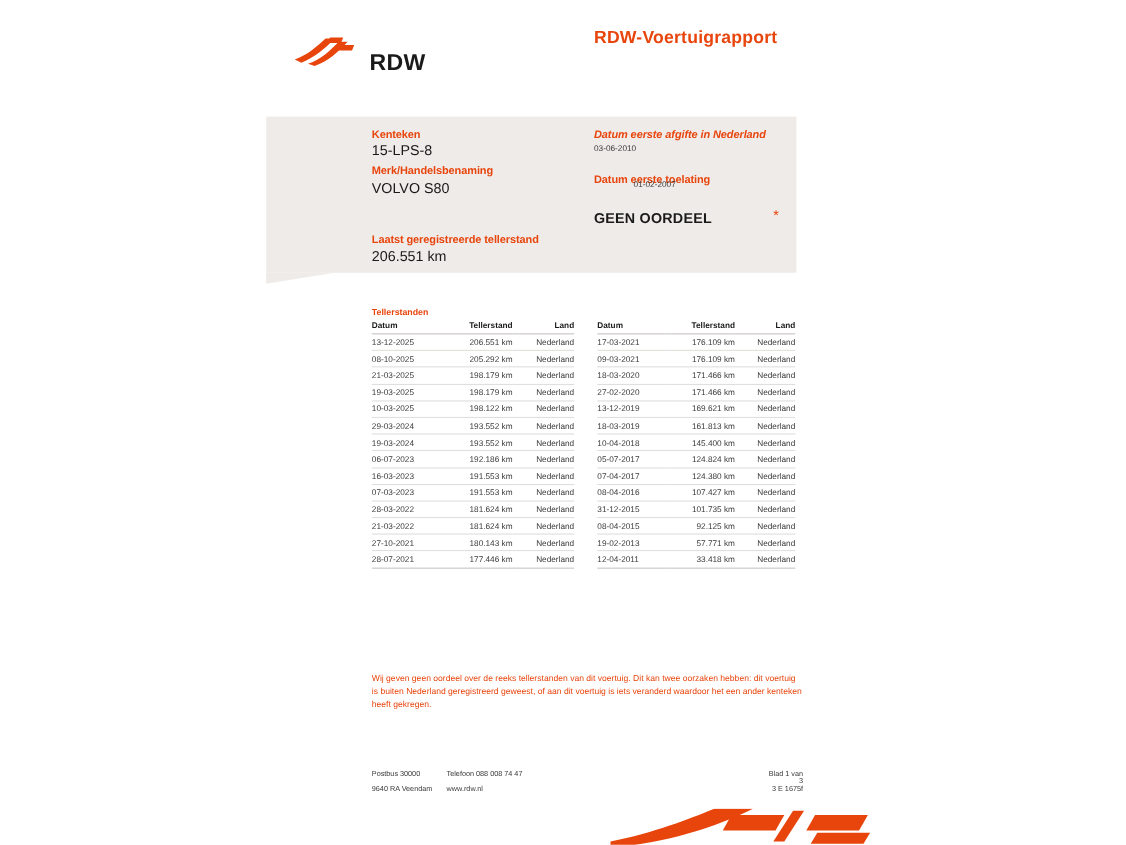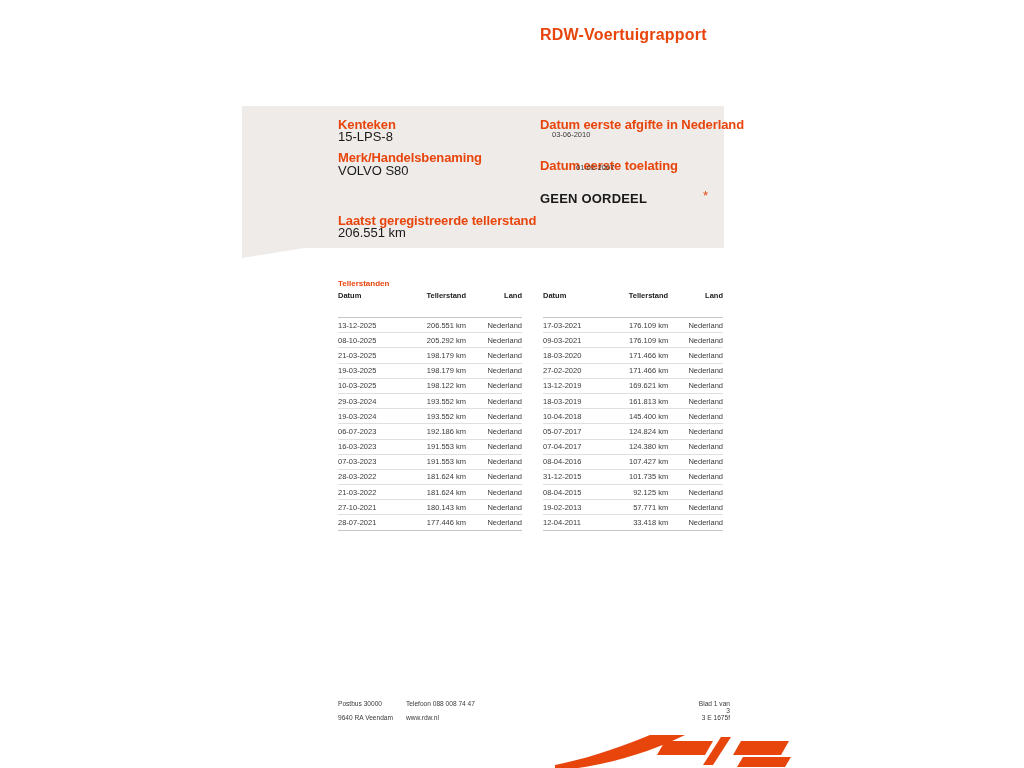--- a/index.html
+++ b/index.html
@@ -91,21 +91,21 @@
   .panel-notch {
     position: absolute;
     left: 242px;
     top: 248px;
     width: 0; height: 0;
     border-top: 10px solid #efebe9;
     border-right: 62px solid transparent;
   }
   .field-label {
     position: absolute;
-    font-size: 13px;
+    font-size: 10px;
     font-weight: bold;
     color: #e8450c;
     letter-spacing: -0.1px;
   }
   .field-value {
     position: absolute;
     font-size: 13px;
     color: #1a1a1a;
   }
   .field-value.small {
@@ -144,21 +144,21 @@
     font-size: 7.5px;
     color: #3a3a3a;
   }
   .tbl.left { left: 338px; top: 291px; width: 184px; }
   .tbl.right { left: 543px; top: 291px; width: 180px; }
   .tbl th {
     font-size: 7.5px;
     font-weight: bold;
     color: #1a1a1a;
     text-align: left;
-    padding: 0 0 17px 0;
+    padding: 0 0 3px 0;
     border-bottom: 1px solid #c9c4c2;
   }
   .tbl th.num, .tbl td.num { text-align: right; }
   .tbl th.land, .tbl td.land { text-align: right; }
   .tbl td {
     padding: 2.6px 0;
     border-bottom: 1px solid #e2dedc;
     white-space: nowrap;
   }
   .tbl tr:last-child td { border-bottom: 1px solid #c9c4c2; }
@@ -213,38 +213,49 @@
     width: 250px;
     height: 34px;
     overflow: hidden;
   }
 </style>
 </head>
 <body>
 
 <div class="page">
 
+  <div class="logo-wrap">
+    <div class="logo-mark">
+      <svg width="62" height="30" viewBox="0 0 62 30">
+        <path d="M2 22 C14 18 22 10 30 3 L38 3 C30 12 20 20 8 25 Z" fill="#e8450c"></path>
+        <path d="M14 26 C26 22 34 14 42 6 L50 6 C42 15 32 24 20 28 Z" fill="#e8450c"></path>
+        <path d="M34 2 L46 2 L44 7 L32 7 Z" fill="#e8450c"></path>
+        <path d="M44 9 L56 9 L54 14 L42 14 Z" fill="#e8450c"></path>
+      </svg>
+    </div>
+    <div class="brand-title">RDW</div>
+  </div>
 
   <div class="report-title">RDW-Voertuigrapport</div>
 
 
   <div class="panel"></div>
   <div class="panel-notch"></div>
 
   <div class="field-label" style="left:338px; top:117px;">Kenteken</div>
   <div class="field-value" style="left:338px; top:129px;">15-LPS-8</div>
 
   <div class="field-label" style="left:338px; top:150px;">Merk/Handelsbenaming</div>
   <div class="field-value" style="left:338px; top:163px;">VOLVO S80</div>
 
   <div class="field-label" style="left:338px; top:213px;">Laatst geregistreerde tellerstand</div>
   <div class="field-value" style="left:338px; top:225px;">206.551 km</div>
 
-  <div class="field-label" style="left:540px; top:117px;">Datum eerste afgifte in Nederland</div>
-  <div class="field-value small" style="left:552px; top:130px;">03-06-2010</div>
+  <div class="field-label" style="left:540px; top:117px;font-style:italic;">Datum eerste afgifte in Nederland</div>
+  <div class="field-value small" style="left:540px; top:130px;">03-06-2010</div>
 
   <div class="field-label" style="left:540px; top:158px;">Datum eerste toelating</div>
   <div class="field-value small" style="left:540px; top:163px;padding-left:36px;">01-02-2007</div>
 
   <div class="verdict">GEEN OORDEEL</div>
   <div class="verdict-star">*</div>
 
   <div class="section-title">Tellerstanden</div>
 
   <table class="tbl left">
@@ -415,20 +426,21 @@
         </tr>
         <tr>
           <td>12-04-2011</td>
           <td class="num">33.418 km</td>
           <td class="land">Nederland</td>
         </tr>
       </tbody>
   </table>
 
   <div class="footnote">
+    <div class="footnote-body">Wij geven geen oordeel over de reeks tellerstanden van dit voertuig. Dit kan twee oorzaken hebben: dit voertuig is buiten Nederland geregistreerd geweest, of aan dit voertuig is iets veranderd waardoor het een ander kenteken heeft gekregen.</div>
   </div>
 
   <div class="footer">
     <div class="col-a">Postbus 30000</div>
     <div class="col-a2">9640 RA Veendam</div>
     <div class="col-b">Telefoon 088 008 74 47</div>
     <div class="col-b2">www.rdw.nl</div>
     <div class="col-c">Blad 1 van 3</div>
     <div class="col-c2">3 E 1675f</div>
   </div>

